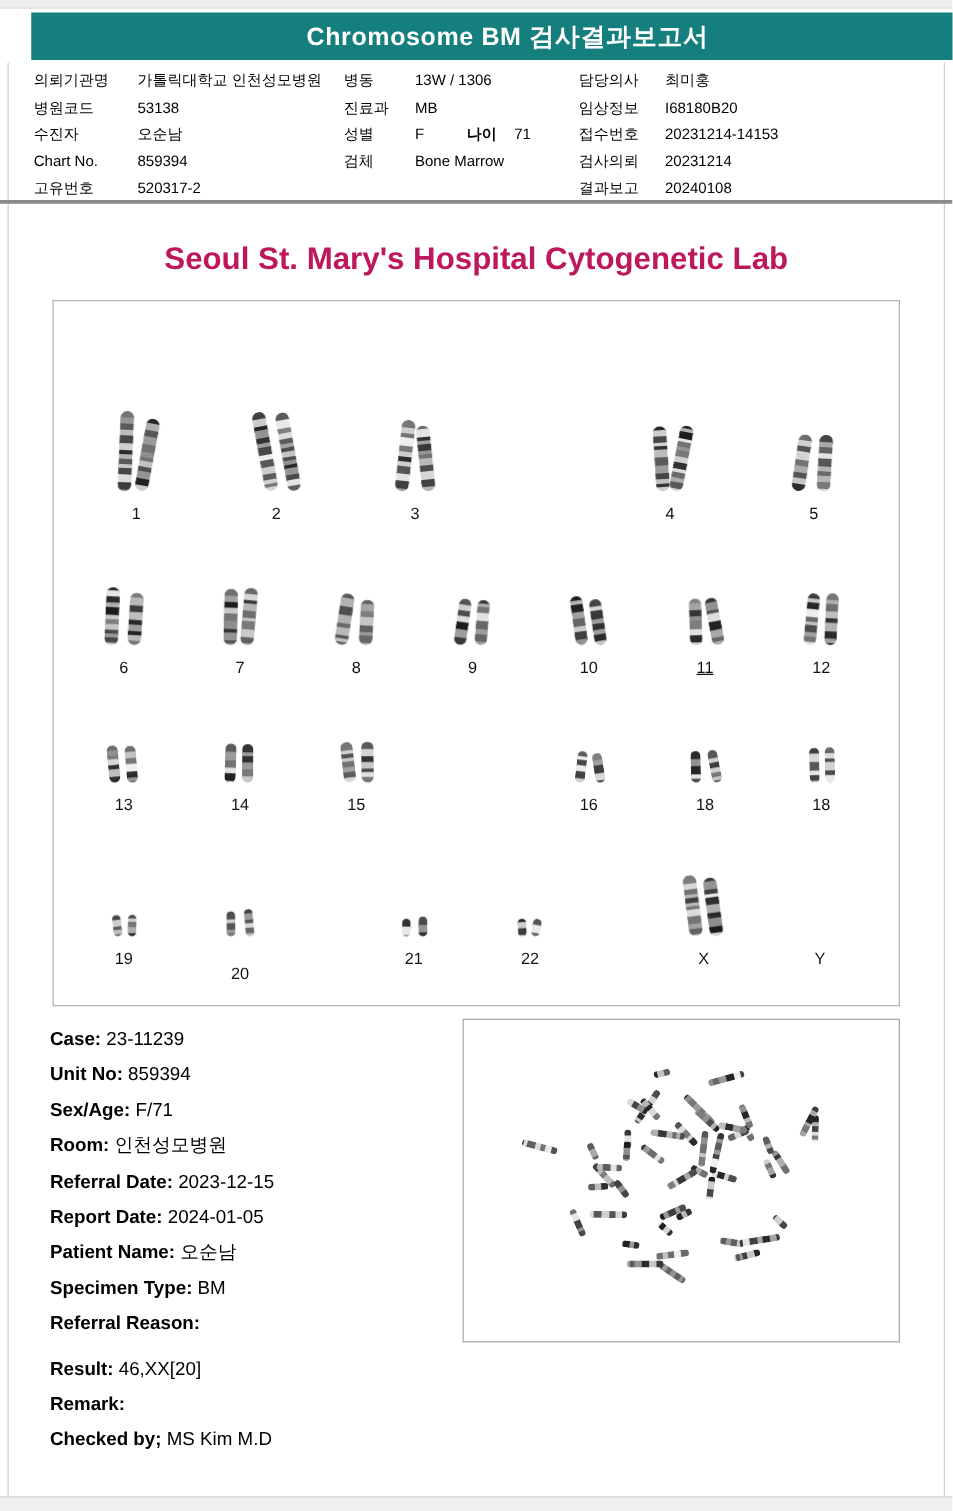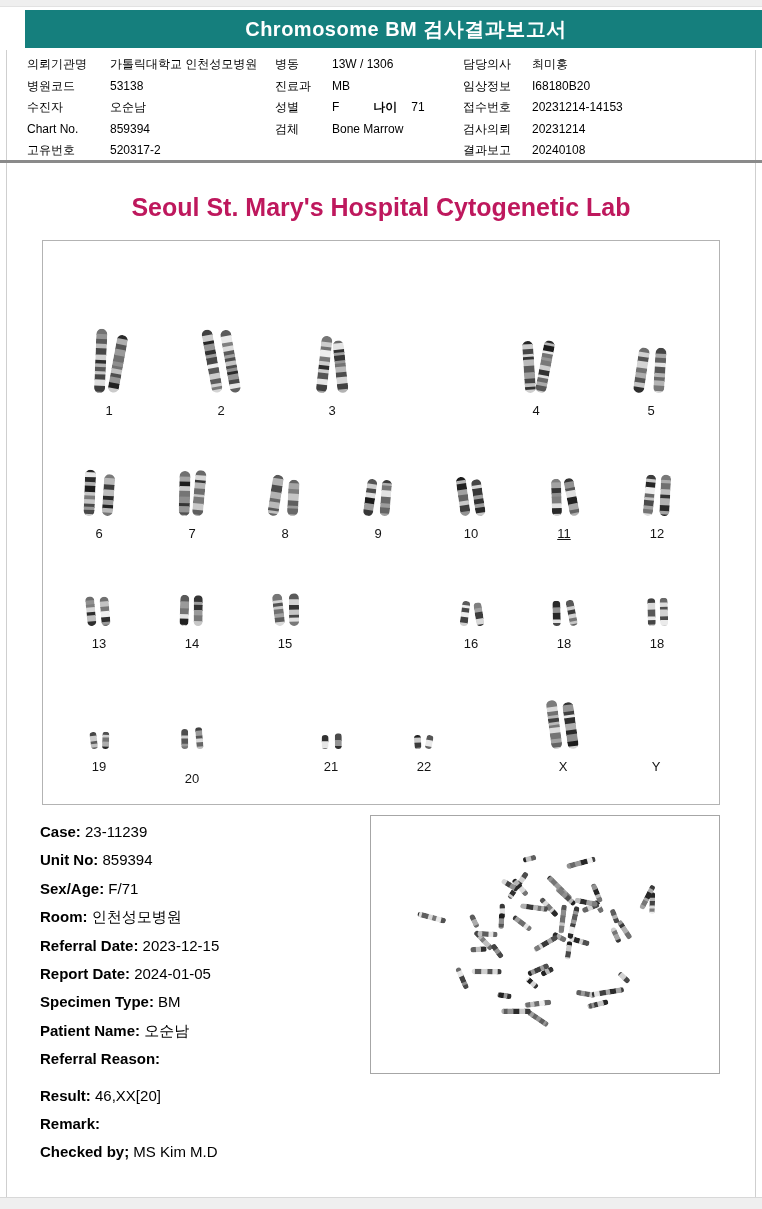--- a/index.html
+++ b/index.html
@@ -863,22 +863,22 @@
   </div>
 
 <div class="case-panel">
   <div id="patient-fields">
       <div class="case-line"><span class="cl-label">Case:</span><span class="cl-value"> 23-11239</span></div>
       <div class="case-line"><span class="cl-label">Unit No:</span><span class="cl-value"> 859394</span></div>
       <div class="case-line"><span class="cl-label">Sex/Age:</span><span class="cl-value"> F/71</span></div>
       <div class="case-line"><span class="cl-label">Room:</span><span class="cl-value"> 인천성모병원</span></div>
       <div class="case-line"><span class="cl-label">Referral Date:</span><span class="cl-value"> 2023-12-15</span></div>
       <div class="case-line"><span class="cl-label">Report Date:</span><span class="cl-value"> 2024-01-05</span></div>
+      <div class="case-line"><span class="cl-label">Patient Name:</span><span class="cl-value"> 오순남</span></div>
       <div class="case-line"><span class="cl-label">Specimen Type:</span><span class="cl-value"> BM</span></div>
-      <div class="case-line"><span class="cl-label">Patient Name:</span><span class="cl-value"> 오순남</span></div>
       <div class="case-line"><span class="cl-label">Referral Reason:</span><span class="cl-value"></span></div>
     </div>
   <div id="result-fields" class="result-group">
       <div class="case-line"><span class="cl-label">Result:</span><span class="cl-value"> 46,XX[20]</span></div>
       <div class="case-line"><span class="cl-label">Remark:</span><span class="cl-value"></span></div>
       <div class="case-line"><span class="cl-label">Checked by;</span><span class="cl-value"> MS Kim M.D</span></div>
     </div>
 </div>
 
 <div class="meta-box">

